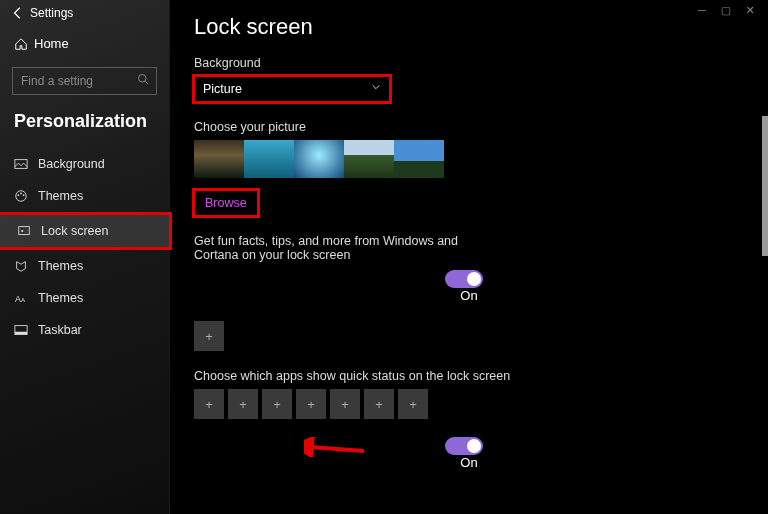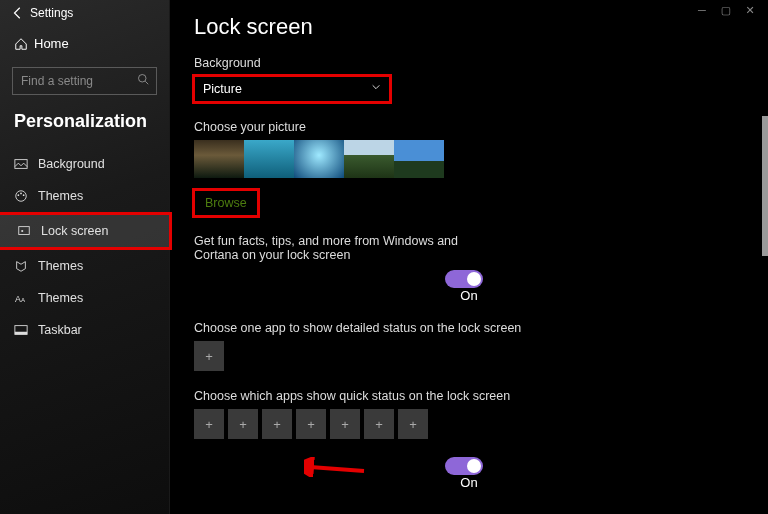--- a/index.html
+++ b/index.html
@@ -17,21 +17,21 @@
   .nav{margin-top:10px;}
   .nav-item{display:flex;align-items:center;padding:9px 14px;cursor:pointer;font-size:12.5px;color:#e0e0e0;}
   .nav-item .icn{width:24px;color:#ddd;display:inline-flex;}
   .nav-item.selected{background:rgba(255,255,255,0.12);}
   .content{flex:1;padding:12px 24px 10px 24px;overflow:hidden;position:relative;}
   h1{font-weight:400;font-size:22px;margin:2px 0 16px 0;}
   .lbl{font-size:12.5px;color:#ddd;margin-bottom:6px;}
   .dropdown{width:178px;border:1px solid #666;padding:5px 8px;display:flex;justify-content:space-between;cursor:pointer;font-size:12.5px;}
   .thumbs{display:flex;margin-top:6px;}
   .thumbs div{width:50px;height:38px;margin-right:0;}
-  .btn{border:1px solid #666;background:transparent;color:#4d7c0f;padding:5px 10px;cursor:pointer;font-size:12.5px;}
+  .btn{border:1px solid #666;background:transparent;color:#d946ef;padding:5px 10px;cursor:pointer;font-size:12.5px;}
   .toggle{display:flex;align-items:center;margin-top:8px;flex-direction:column;}
   .switch{width:38px;height:18px;border-radius:9px;background:#8e67d8;position:relative;cursor:pointer;margin-right:10px;}
   .switch .knob{position:absolute;right:2px;top:2px;width:14px;height:14px;border-radius:50%;background:#fff;}
   .tile{width:30px;height:30px;background:#3a3a3a;display:flex;align-items:center;justify-content:center;color:#aaa;cursor:pointer;margin-right:4px;}
   .tilerow{display:flex;margin-top:6px;}
   .section{margin-top:18px;}
   .hl-red{outline:3px solid #e40000;outline-offset:-1px;}
   .hl-red-big{border:3px solid #e40000;}
   .winctrls{position:absolute;top:4px;right:6px;display:flex;}
   .winctrls div{width:24px;text-align:center;color:#888;cursor:pointer;font-size:11px;}
@@ -171,21 +171,20 @@
       <div class="lbl" style="max-width:310px;">Get fun facts, tips, and more from Windows and Cortana on your lock screen</div>
       <div class="toggle">
         <div class="switch">
             <div class="knob"></div>
           </div>
         <span>On</span>
       </div>
     </div>
 
     <div class="section">
-      <div class="lbl">Choose one app to show detailed status on the lock screen</div>
       <div class="tilerow">
         <div class="tile">
             <span>+</span>
           </div>
       </div>
     </div>
 
     <div class="section">
       <div class="lbl">Choose which apps show quick status on the lock screen</div>
       <div class="tilerow">

